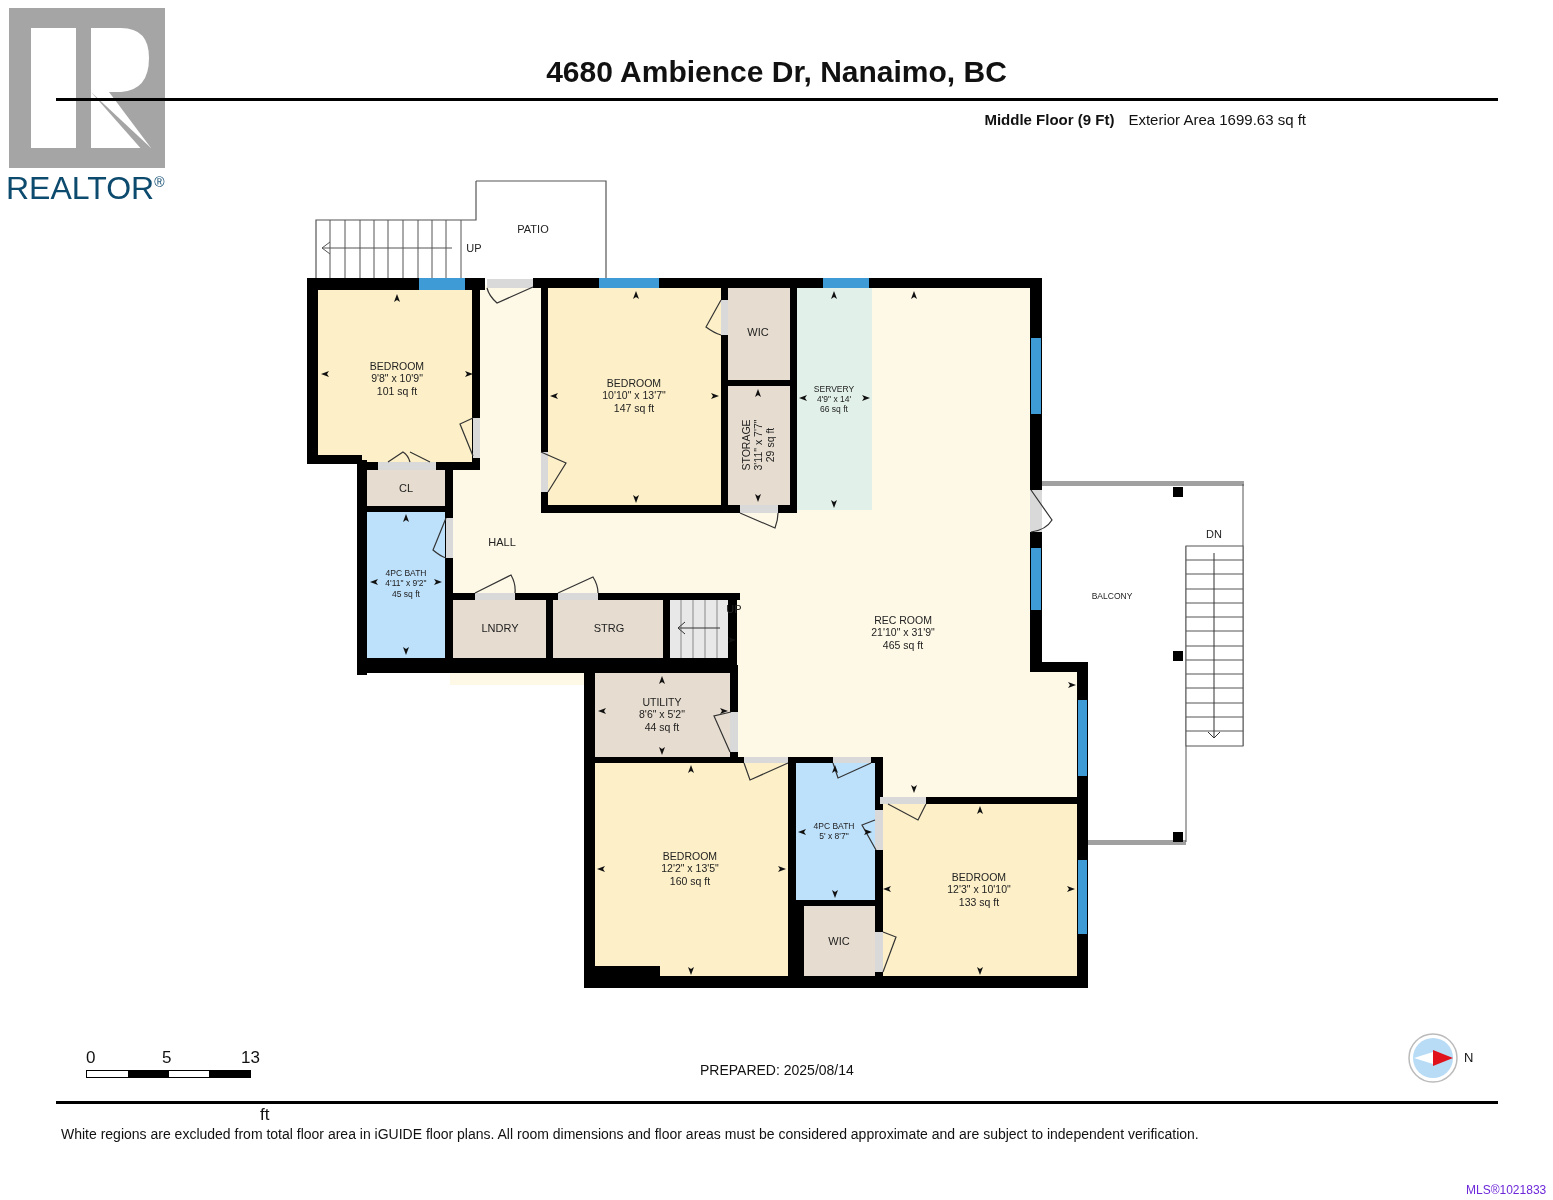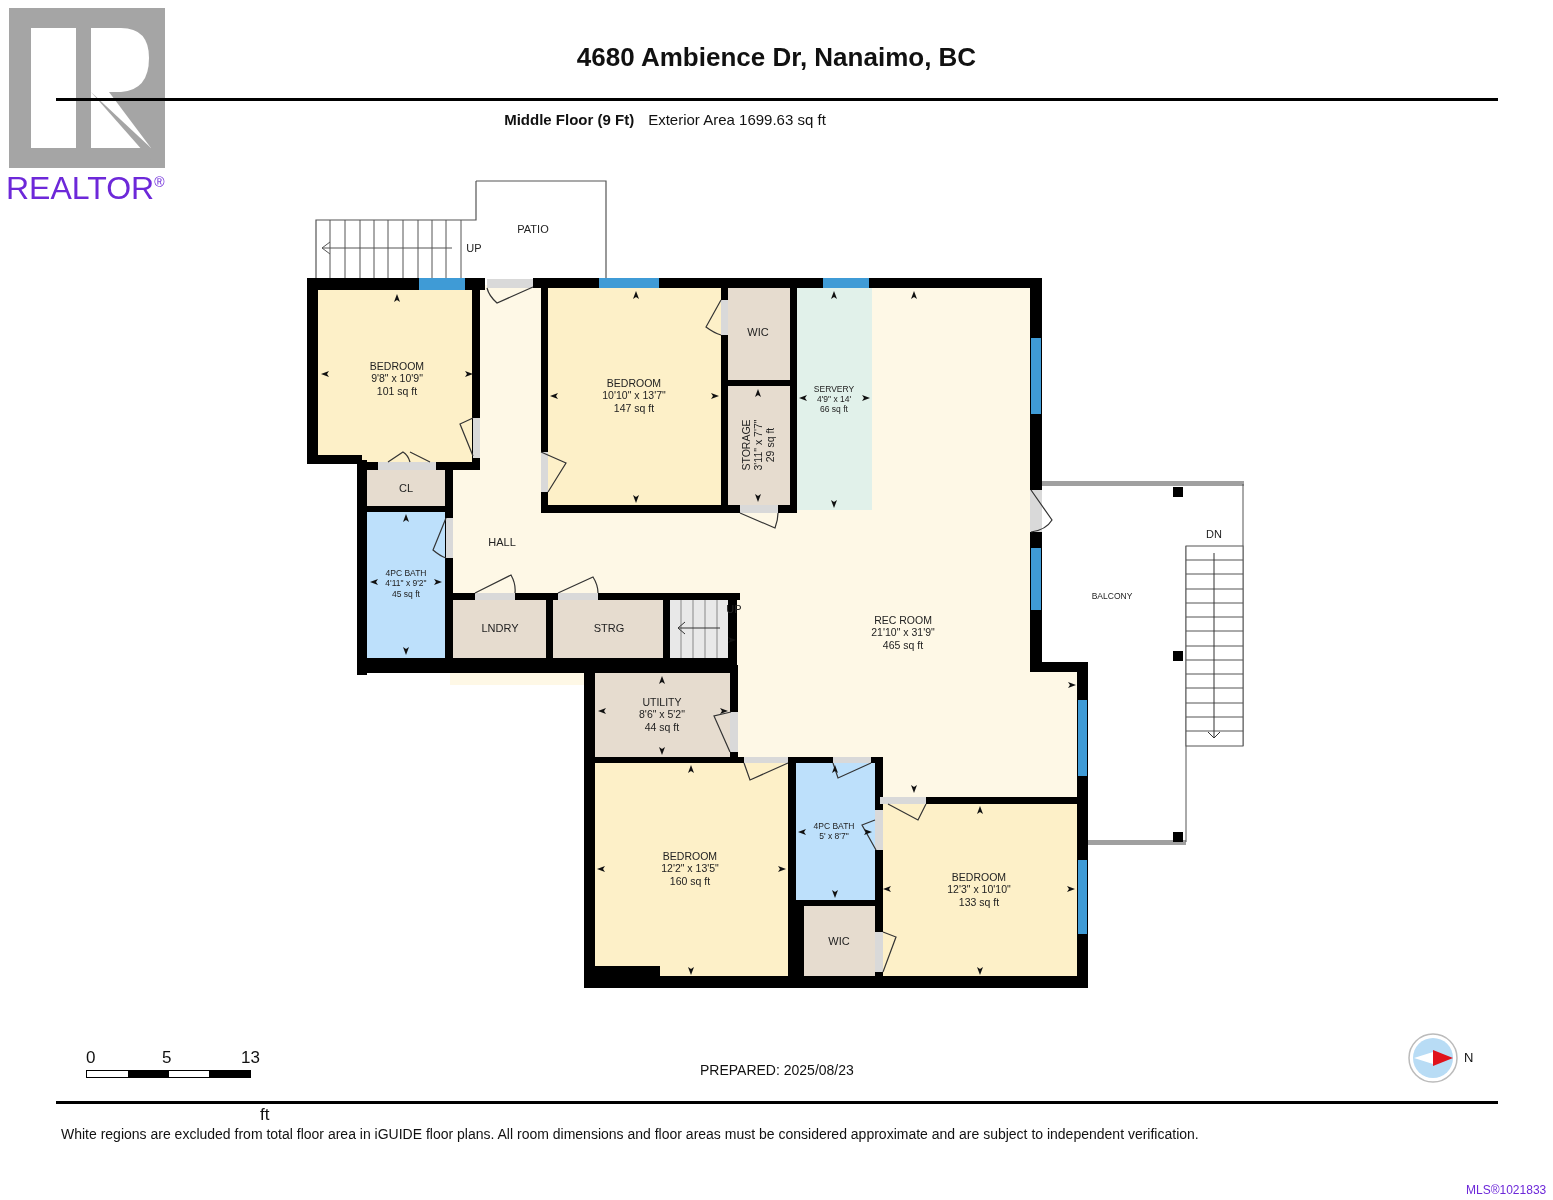--- a/index.html
+++ b/index.html
@@ -1,24 +1,24 @@
 <!DOCTYPE html>
 <html><head>
 <meta charset="utf-8">
 <style>
   html,body{margin:0;padding:0;background:#ffffff;}
   body{width:1553px;height:1200px;position:relative;overflow:hidden;font-family:"Liberation Sans",sans-serif;color:#111;}
   .abs{position:absolute;}
   #logo{left:9px;top:8px;width:156px;height:160px;background:#a5a5a5;}
   #logo .lbar{position:absolute;left:22px;top:20px;width:45px;height:120px;background:#fff;}
-  #logo-wordmark{left:6px;top:170px;font-size:32px;color:#6d28d9;letter-spacing:0px;font-weight:normal;}
+  #logo-wordmark{left:6px;top:170px;font-size:32px;color:#0c4a6e;letter-spacing:0px;font-weight:normal;}
   #logo-wordmark sup{font-size:14px;}
-  #title{left:0;width:1553px;top:42px;text-align:center;font-size:26px;font-weight:bold;}
+  #title{left:0;width:1553px;top:55px;text-align:center;font-size:30px;font-weight:bold;}
   #title-rule{left:56px;top:98px;width:1442px;height:3px;background:#000;}
-  #subtitle{left:12px;width:1306px;top:111px;text-align:center;font-size:15px;}
+  #subtitle{left:0;width:1306px;top:111px;text-align:right;font-size:15px;}
   #subtitle b{margin-right:14px;}
   #plan{left:0;top:0;}
   .rl{font-family:"Liberation Sans",sans-serif;fill:#222;text-anchor:middle;}
   #scale{left:86px;top:1048px;}
   #scale .nums{position:relative;height:20px;font-size:17px;}
   #scale .nums span{position:absolute;top:0;}
   #scalebar{display:flex;margin-top:2px;width:163px;height:6px;border:1px solid #000;}
   #scalebar div{flex:1;}
   #scale-unit{position:absolute;left:174px;top:17px;font-size:17px;margin-top:40px;}
   #prepared{left:700px;top:1062px;font-size:14px;}
@@ -322,21 +322,21 @@
   </div>
   <div id="scalebar">
     <div style="background:#fff"></div>
       <div style="background:#000"></div>
       <div style="background:#fff"></div>
       <div style="background:#000"></div>
   </div>
   <span id="scale-unit">ft</span>
 </div>
 
-<div id="prepared" class="abs">PREPARED: 2025/08/23</div>
+<div id="prepared" class="abs">PREPARED: 2025/08/14</div>
 
 <svg id="compass" class="abs" width="56" height="54">
   <circle cx="27" cy="26" r="24" fill="#fff" stroke="#bbb" stroke-width="1.5"></circle>
   <circle cx="27" cy="26" r="20" fill="#b8dcf5"></circle>
   <polygon points="8,26 27,20 27,32" fill="#fff"></polygon>
   <polygon points="27,18 47,26 27,34" fill="#e0121b"></polygon>
 </svg>
 <div id="compass-n" class="abs">N</div>
 
 <div id="foot-rule" class="abs"></div>

